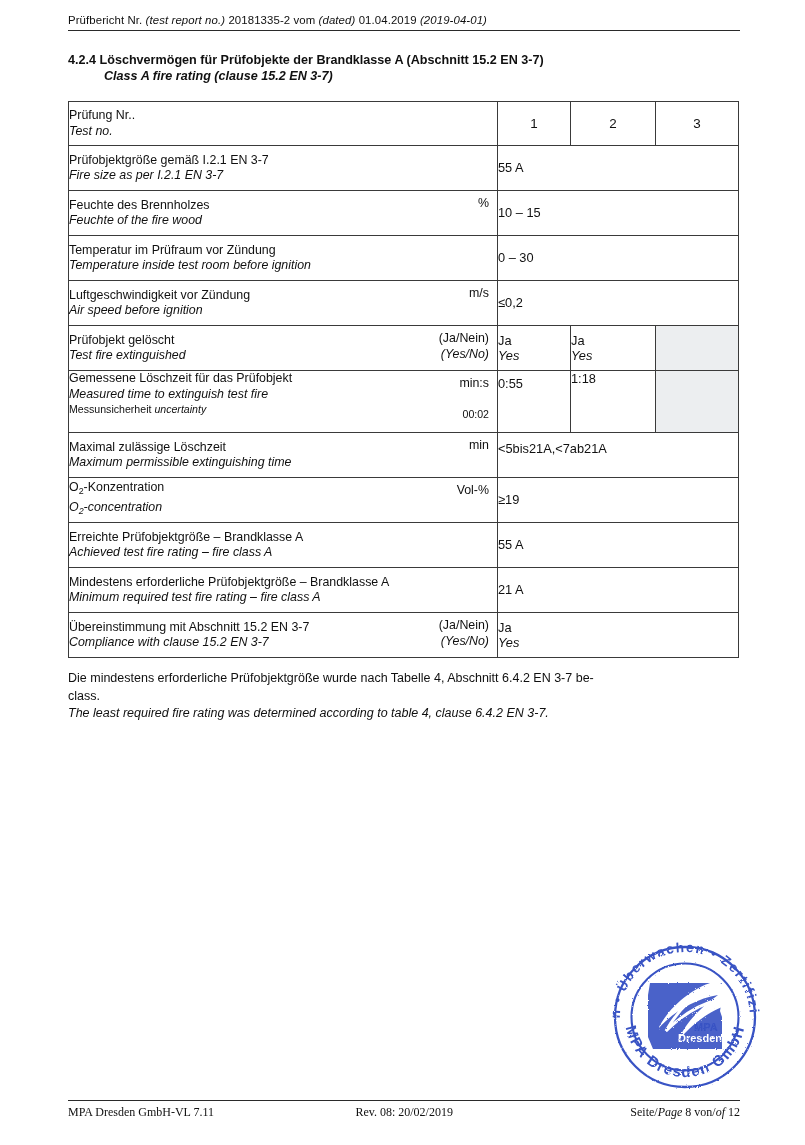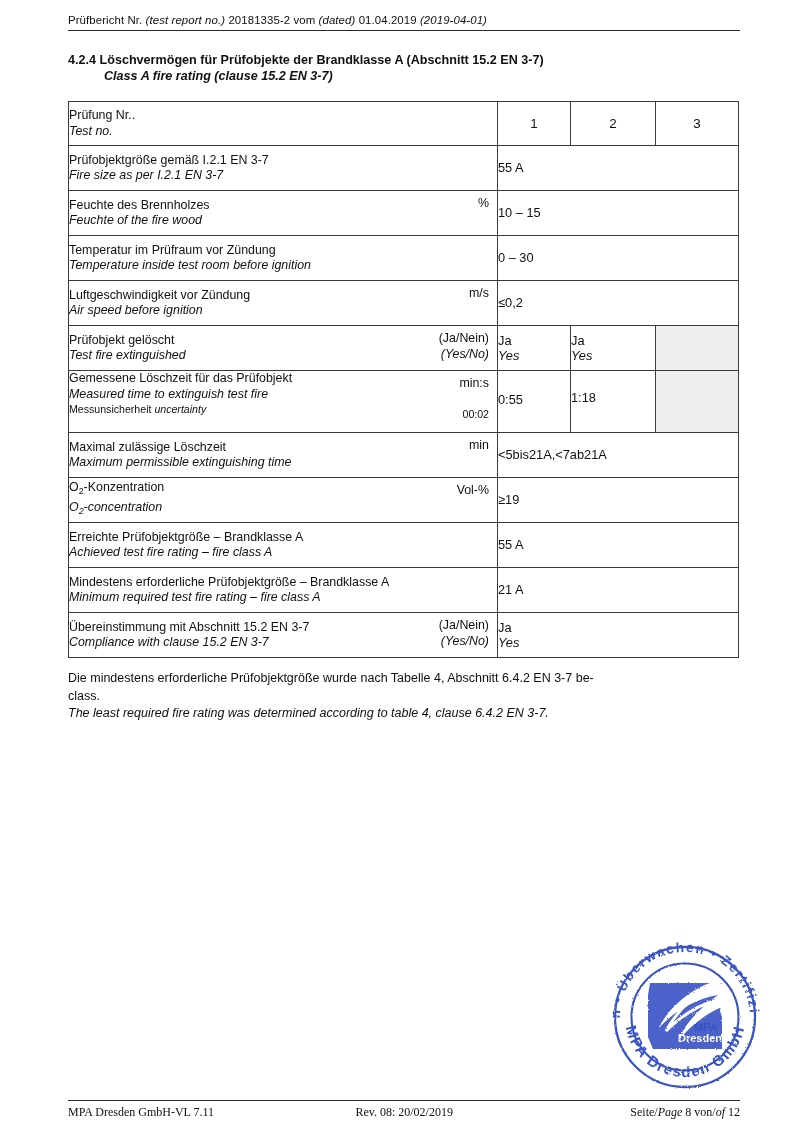--- a/index.html
+++ b/index.html
@@ -258,32 +258,32 @@
         <td class="lbl" style="height:61px; vertical-align:top">
           <div class="de">Gemessene Löschzeit für das Prüfobjekt</div>
           <div class="en">Measured time to extinguish test fire</div>
           <div class="small-de">
             <span>Messunsicherheit</span>
             <span class="small-en">uncertainty</span>
           </div>
           <span class="unit u1">min:s</span>
           <span class="unit u3" style="top:36.5px">00:02</span>
         </td>
-        <td class="val" style="vertical-align:top; padding-top:21px">0:55</td>
-        <td class="val" style="vertical-align:top; padding-top:19px">1:18</td>
+        <td class="val" style="vertical-align:top; padding-top:5px">0:55</td>
+        <td class="val" style="vertical-align:top; padding-top:0">1:18</td>
         <td class="val shaded"></td>
       </tr>
 
       <tr>
         <td class="lbl" style="height:44px">
           <div class="de">Maximal zulässige Löschzeit</div>
           <div class="en">Maximum permissible extinguishing time</div>
           <span class="unit u1">min</span>
         </td>
-        <td class="val" colspan="3" style="vertical-align:top; padding-top:14px">&lt;5bis21A,&lt;7ab21A</td>
+        <td class="val" colspan="3" style="vertical-align:top; padding-top:8px">&lt;5bis21A,&lt;7ab21A</td>
       </tr>
 
       <tr>
         <td class="lbl" style="height:44px">
           <div class="de">O<sub>2</sub>-Konzentration</div>
           <div class="en">O<sub>2</sub>-concentration</div>
           <span class="unit u1">Vol-%</span>
         </td>
         <td class="val" colspan="3">≥19</td>
       </tr>

